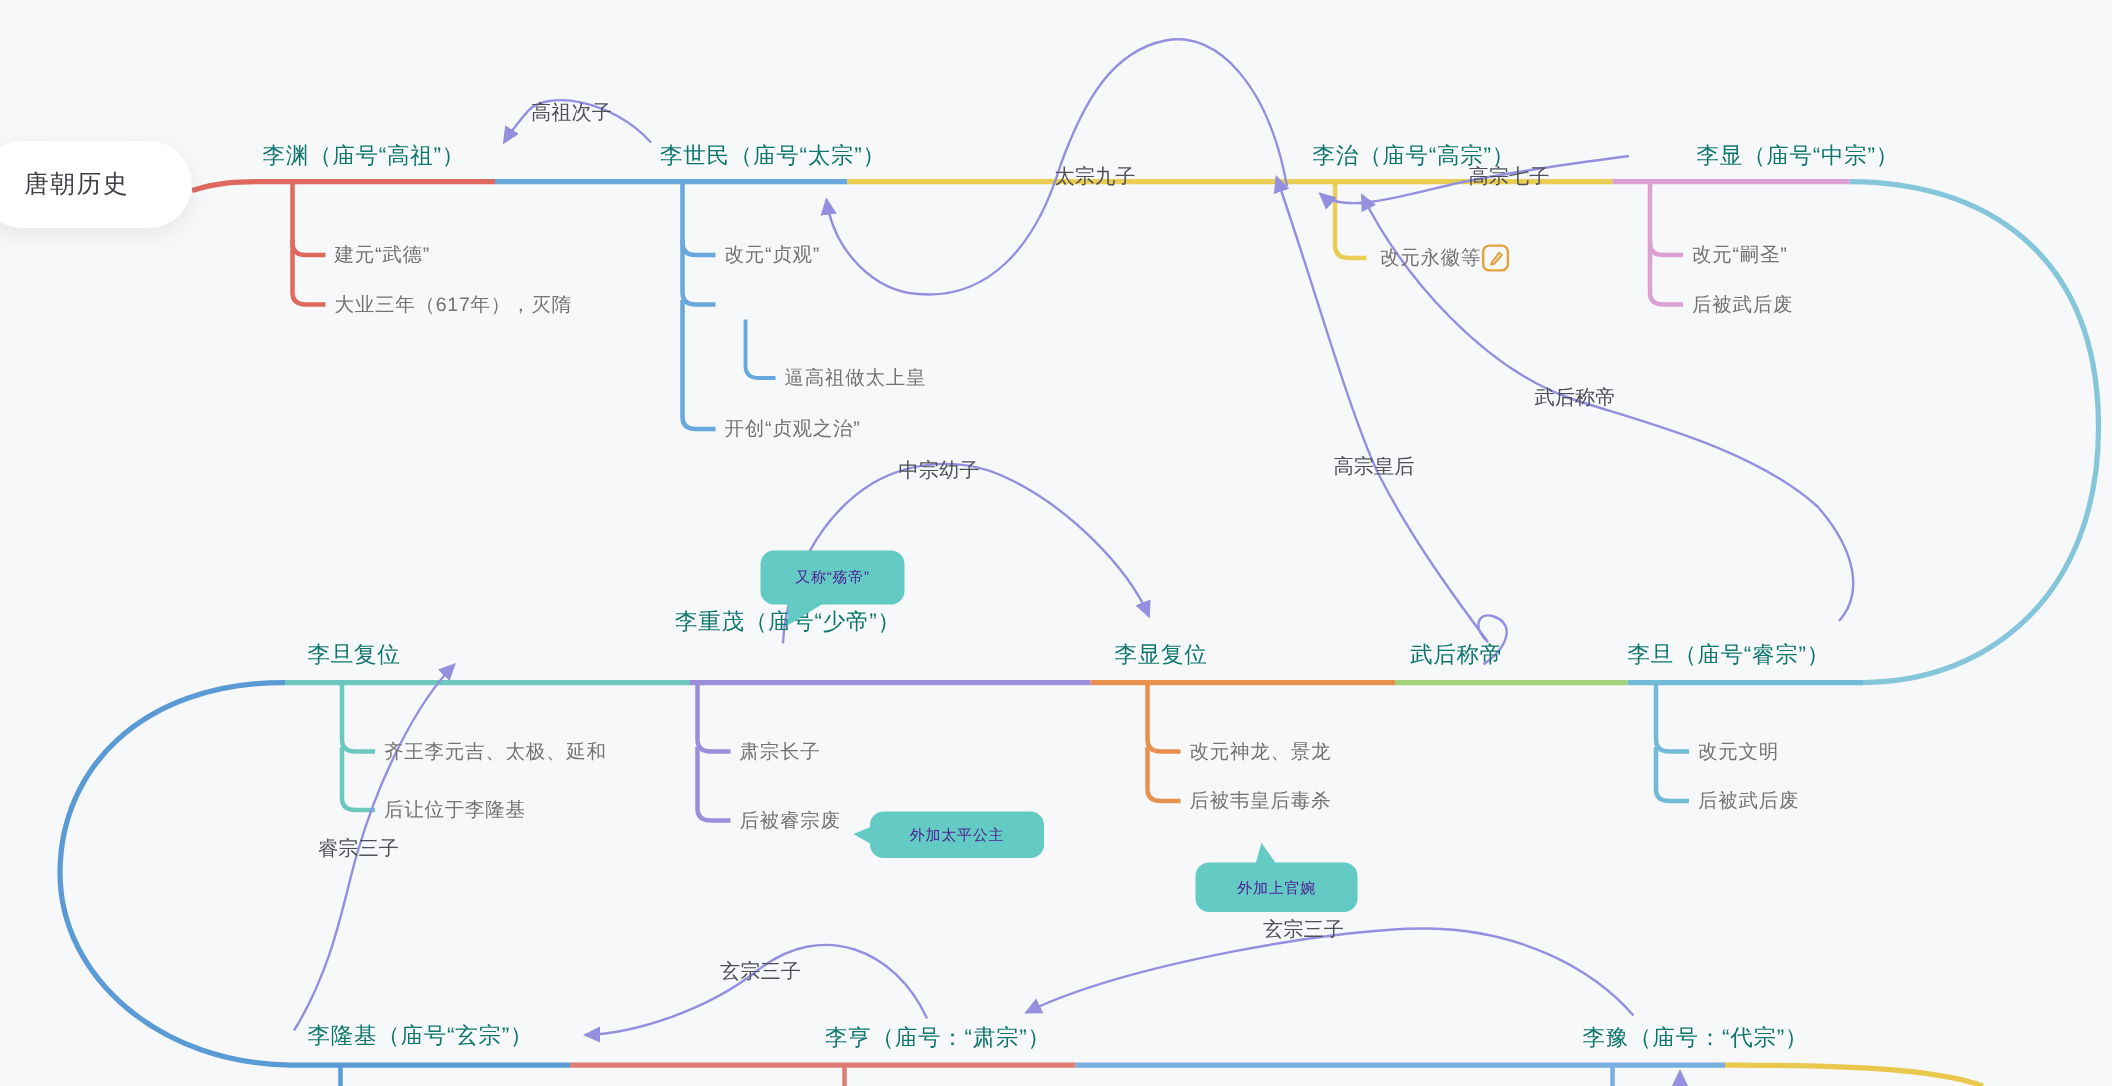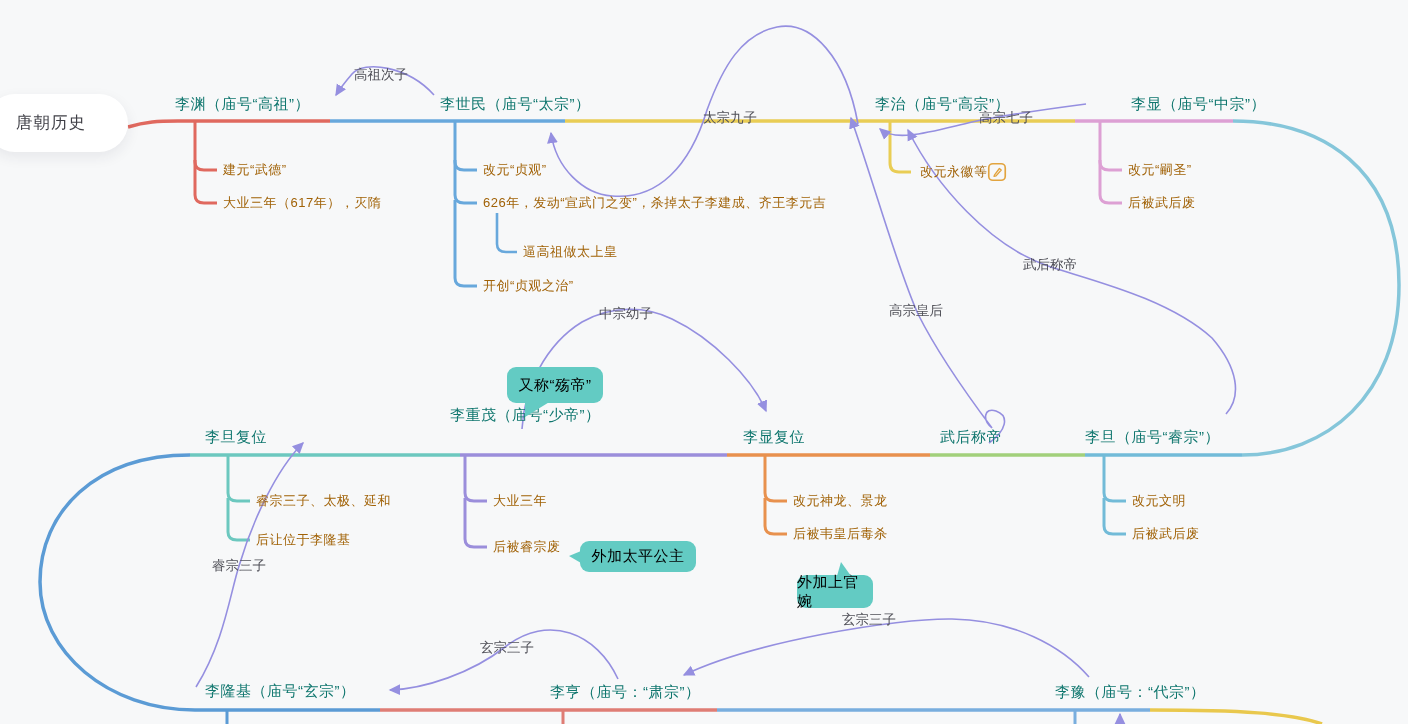--- a/index.html
+++ b/index.html
@@ -1,34 +1,34 @@
 <!DOCTYPE html>
 <html><head>
 <meta charset="utf-8">
 <style>
   html,body{margin:0;padding:0;}
   #canvas{position:relative;width:1408px;height:724px;background:#f7f8f9;overflow:hidden;
           font-family:"Liberation Sans","DejaVu Sans",sans-serif;color:#4a4a50;}
   #lines{position:absolute;left:0;top:0;z-index:1;}
   .lbl{position:absolute;z-index:2;white-space:nowrap;transform:translateY(-50%);}
   .node{font-size:15px;color:#0f766e;letter-spacing:.5px;text-align:center;}
-  .sub{font-size:13px;color:#a16207;letter-spacing:.5px;text-align:center;}
+  .sub{font-size:13px;color:#737373;letter-spacing:.5px;text-align:center;}
   .rel{font-size:13.5px;color:#4f4f57;transform:translate(-50%,-50%);}
   .root-bubble{position:absolute;z-index:2;left:-14px;top:94px;width:142px;height:58px;
                background:#ffffff;border-radius:30px;box-shadow:0 5px 14px rgba(40,40,60,.08);
                display:flex;align-items:center;padding-left:30px;box-sizing:border-box;
                font-size:16.5px;color:#3f3f46;letter-spacing:1px;}
-  .callout{position:absolute;z-index:3;background:#63cbc3;color:#000000;font-size:15px;
+  .callout{position:absolute;z-index:3;background:#63cbc3;color:#4c1d95;font-size:10px;
            letter-spacing:.5px;border-radius:9px;display:flex;align-items:center;justify-content:center;}
   .callout:after{content:"";position:absolute;width:0;height:0;}
   .co-shaodi{left:507px;top:367px;width:96px;height:36px;}
   .co-shaodi:after{bottom:-14px;left:18px;border-top:16px solid #63cbc3;border-right:26px solid transparent;}
   .co-taiping{left:580px;top:541px;width:116px;height:31px;}
   .co-taiping:after{left:-11px;top:10px;border-right:12px solid #63cbc3;border-top:5px solid transparent;border-bottom:7px solid transparent;}
-  .co-shangguan{left:797px;top:575px;width:76px;height:33px;}
+  .co-shangguan{left:797px;top:575px;width:108px;height:33px;}
   .co-shangguan:after{top:-13px;left:40px;border-bottom:14px solid #63cbc3;border-left:4px solid transparent;border-right:10px solid transparent;}
   .notes-icon{position:absolute;z-index:2;left:986px;top:161px;width:22px;height:22px;}
 </style>
 </head>
 <body>
 
 <div id="canvas">
 
   <svg id="lines" width="1408" height="724">
     <defs>
@@ -127,42 +127,41 @@
   </div>
 
   <span class="lbl node" style="left:175px;top:104px">李渊（庙号“高祖”）</span>
   <span class="lbl node" style="left:440px;top:104px">李世民（庙号“太宗”）</span>
   <span class="lbl node" style="left:875px;top:104px">李治（庙号“高宗”）</span>
   <span class="lbl node" style="left:1131px;top:104px">李显（庙号“中宗”）</span>
 
   <span class="lbl sub" style="left:223px;top:170px">建元“武德”</span>
   <span class="lbl sub" style="left:223px;top:203px">大业三年（617年），灭隋</span>
   <span class="lbl sub" style="left:483px;top:170px">改元“贞观”</span>
-  <span class="lbl sub" style="left:483px;top:203px">626年，发动“宣武门之变”，杀掉太子李建成、齐王李元吉</span>
   <span class="lbl sub" style="left:523px;top:252px">逼高祖做太上皇</span>
   <span class="lbl sub" style="left:483px;top:286px">开创“贞观之治”</span>
   <span class="lbl sub" style="left:920px;top:172px">改元永徽等</span>
   <span class="notes-icon">
     <svg width="22" height="22" viewBox="0 0 24 24" fill="none">
       <rect x="3" y="3" width="18" height="18" rx="4.5" stroke="#e2a43f" stroke-width="1.8"></rect>
       <path d="M9.2 15.4 L14.6 8.2 L16.6 9.8 L11 16.2 L8.8 16.8 Z" stroke="#e2a43f" stroke-width="1.5" stroke-linejoin="round"></path>
     </svg>
   </span>
   <span class="lbl sub" style="left:1128px;top:170px">改元“嗣圣”</span>
   <span class="lbl sub" style="left:1128px;top:203px">后被武后废</span>
 
   <span class="lbl node" style="left:205px;top:437px">李旦复位</span>
   <span class="lbl node" style="left:450px;top:415px">李重茂（庙号“少帝”）</span>
   <span class="lbl node" style="left:743px;top:437px">李显复位</span>
   <span class="lbl node" style="left:940px;top:437px">武后称帝</span>
   <span class="lbl node" style="left:1085px;top:437px">李旦（庙号“睿宗”）</span>
 
-  <span class="lbl sub" style="left:256px;top:501px">睿宗三子、太极、延和</span>
+  <span class="lbl sub" style="left:256px;top:501px">齐王李元吉、太极、延和</span>
   <span class="lbl sub" style="left:256px;top:540px">后让位于李隆基</span>
-  <span class="lbl sub" style="left:493px;top:501px">大业三年</span>
+  <span class="lbl sub" style="left:493px;top:501px">肃宗长子</span>
   <span class="lbl sub" style="left:493px;top:547px">后被睿宗废</span>
   <span class="lbl sub" style="left:793px;top:501px">改元神龙、景龙</span>
   <span class="lbl sub" style="left:793px;top:534px">后被韦皇后毒杀</span>
   <span class="lbl sub" style="left:1132px;top:501px">改元文明</span>
   <span class="lbl sub" style="left:1132px;top:534px">后被武后废</span>
 
   <span class="lbl node" style="left:205px;top:691px">李隆基（庙号“玄宗”）</span>
   <span class="lbl node" style="left:550px;top:692px">李亨（庙号：“肃宗”）</span>
   <span class="lbl node" style="left:1055px;top:692px">李豫（庙号：“代宗”）</span>
 

